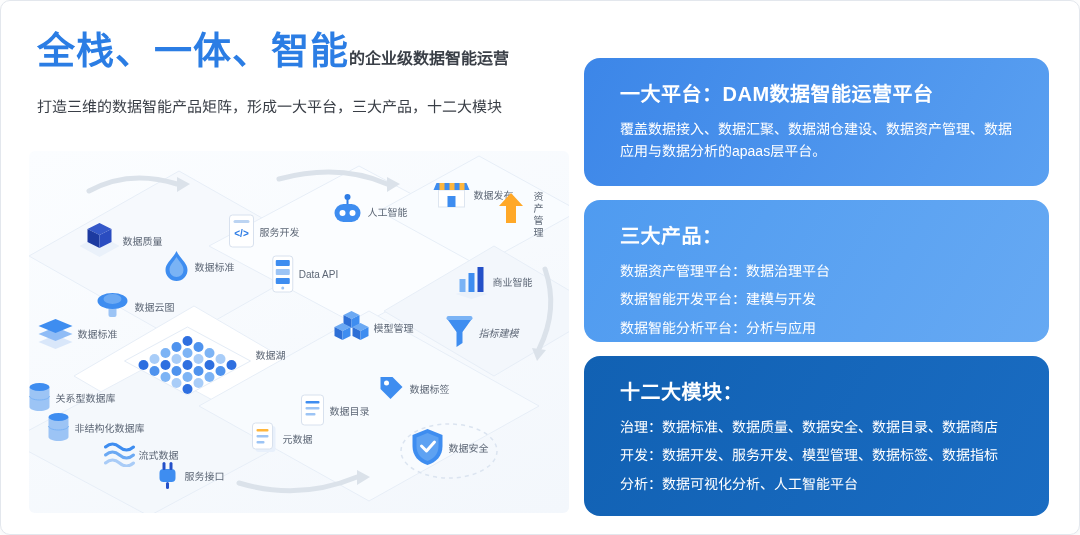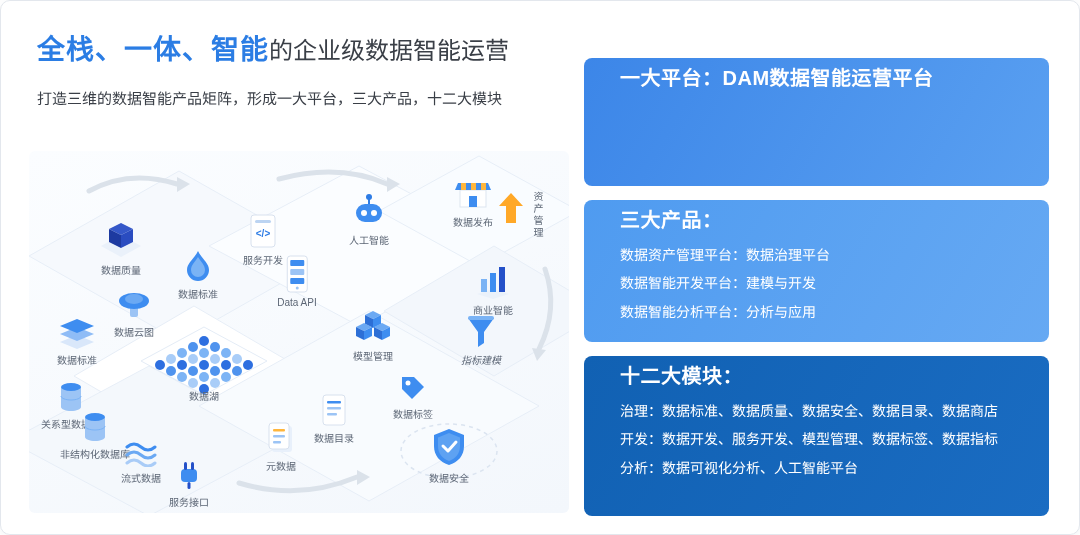--- a/index.html
+++ b/index.html
@@ -11,43 +11,43 @@
   *{box-sizing:border-box;}
   body{margin:0;background:#ffffff;font-family:"Liberation Sans","DejaVu Sans",sans-serif;}
   .page{
     position:relative;width:1080px;height:535px;background:#ffffff;
     border:1px solid #e3e7ed;border-radius:10px;overflow:hidden;
     box-shadow:0 2px 12px rgba(40,60,90,0.06);
   }
   
   .header{position:absolute;left:36px;top:28px;width:530px;}
   .title{margin:0;line-height:1.2;white-space:nowrap;}
-  .title .hl{color:var(--accent);font-size:28px;font-weight:bold;letter-spacing:1px;text-align:right;}
-  .title .rest{color:#3a3f47;font-size:24px;font-weight:normal;}
+  .title .hl{color:var(--accent);font-size:38px;font-weight:bold;letter-spacing:1px;text-align:right;}
+  .title .rest{color:#3a3f47;font-size:16px;font-weight:bold;}
   .subtitle{margin:20px 0 0;font-size:15px;color:#3a3f47;}
   
   .diagram{
     position:absolute;left:28px;top:150px;width:540px;height:362px;
     background:linear-gradient(160deg,#fbfdff 0%,#f3f7fc 100%);
     border-radius:6px;
   }
   .tiles{position:absolute;left:0;top:0;}
   .nodes{position:absolute;left:0;top:0;width:100%;height:100%;}
   .node{
     position:absolute;transform:translateX(-50%);
-    display:flex;flex-direction:column;align-items:center;gap:3px;
+    display:flex;flex-direction:row;align-items:center;gap:3px;
   }
   .node .nicon{display:flex;align-items:center;justify-content:center;}
   .node .nlabel{font-size:10px;color:#5c6675;white-space:nowrap;}
   .node.vertical{flex-direction:row;align-items:flex-start;gap:5px;}
   .node.vertical .nlabel{writing-mode:vertical-rl;letter-spacing:2px;}
   .node.lake .nlabel{margin-top:-16px;}
   
   .cards{position:absolute;left:583px;top:57px;width:465px;display:flex;flex-direction:column;gap:14px;}
-  .card{border-radius:8px;color:#ffffff;padding:4px 36px;}
+  .card{border-radius:16px;color:#ffffff;padding:20px 36px;}
   .card h2{margin:0 0 11px;font-size:20px;font-weight:bold;letter-spacing:0.5px;}
   .card p{margin:6px 0 0;font-size:14px;line-height:1.6;}
   .card-platform{height:128px;background:linear-gradient(120deg,var(--card1-a),var(--card1-b));}
   .card-products{height:142px;background:linear-gradient(120deg,var(--card2-a),var(--card2-b));}
   .card-modules{height:160px;background:linear-gradient(120deg,var(--card3-a),var(--card3-b));}
 </style>
 </head>
 <body>
 
 <div class="page">
@@ -139,21 +139,21 @@
           <div class="nlabel">数据发布</div>
         </div>
         <div class="node vertical" style="left: 492px; top: 40px;">
           <div class="nicon">
             <svg width="28" height="36" viewBox="0 0 28 36">
               <path d="M14 2 L26 15 H19 V32 H9 V15 H2 Z" fill="#ffa828"></path>
             </svg>
           </div>
           <div class="nlabel">资产管理</div>
         </div>
-        <div class="node" style="left: 268px; top: 103px;">
+        <div class="node" style="left: 275px; top: 103px;">
           <div class="nicon">
             <svg width="26" height="40" viewBox="0 0 26 40">
               <rect x="3" y="2" width="20" height="36" rx="3" fill="#ffffff" stroke="#d8e1ee"></rect>
               <rect x="6" y="6" width="14" height="6" rx="1" fill="#3e8df0"></rect>
               <rect x="6" y="15" width="14" height="6" rx="1" fill="#9cc4f5"></rect>
               <rect x="6" y="24" width="14" height="6" rx="1" fill="#3e8df0"></rect>
               <circle cx="13" cy="34" r="1.5" fill="#9cc4f5"></circle>
             </svg>
           </div>
           <div class="nlabel">Data API</div>
@@ -329,20 +329,21 @@
             </svg>
           </div>
           <div class="nlabel">数据安全</div>
         </div>
       </div>
   </div>
 
   <aside class="cards">
     <section class="card card-platform">
       <h2>一大平台：DAM数据智能运营平台</h2>
+      <p>覆盖数据接入、数据汇聚、数据湖仓建设、数据资产管理、数据应用与数据分析的apaas层平台。</p>
     </section>
     <section class="card card-products">
       <h2>三大产品：</h2>
       <p>数据资产管理平台：数据治理平台</p>
       <p>数据智能开发平台：建模与开发</p>
       <p>数据智能分析平台：分析与应用</p>
     </section>
     <section class="card card-modules">
       <h2>十二大模块：</h2>
       <p>治理：数据标准、数据质量、数据安全、数据目录、数据商店</p>

